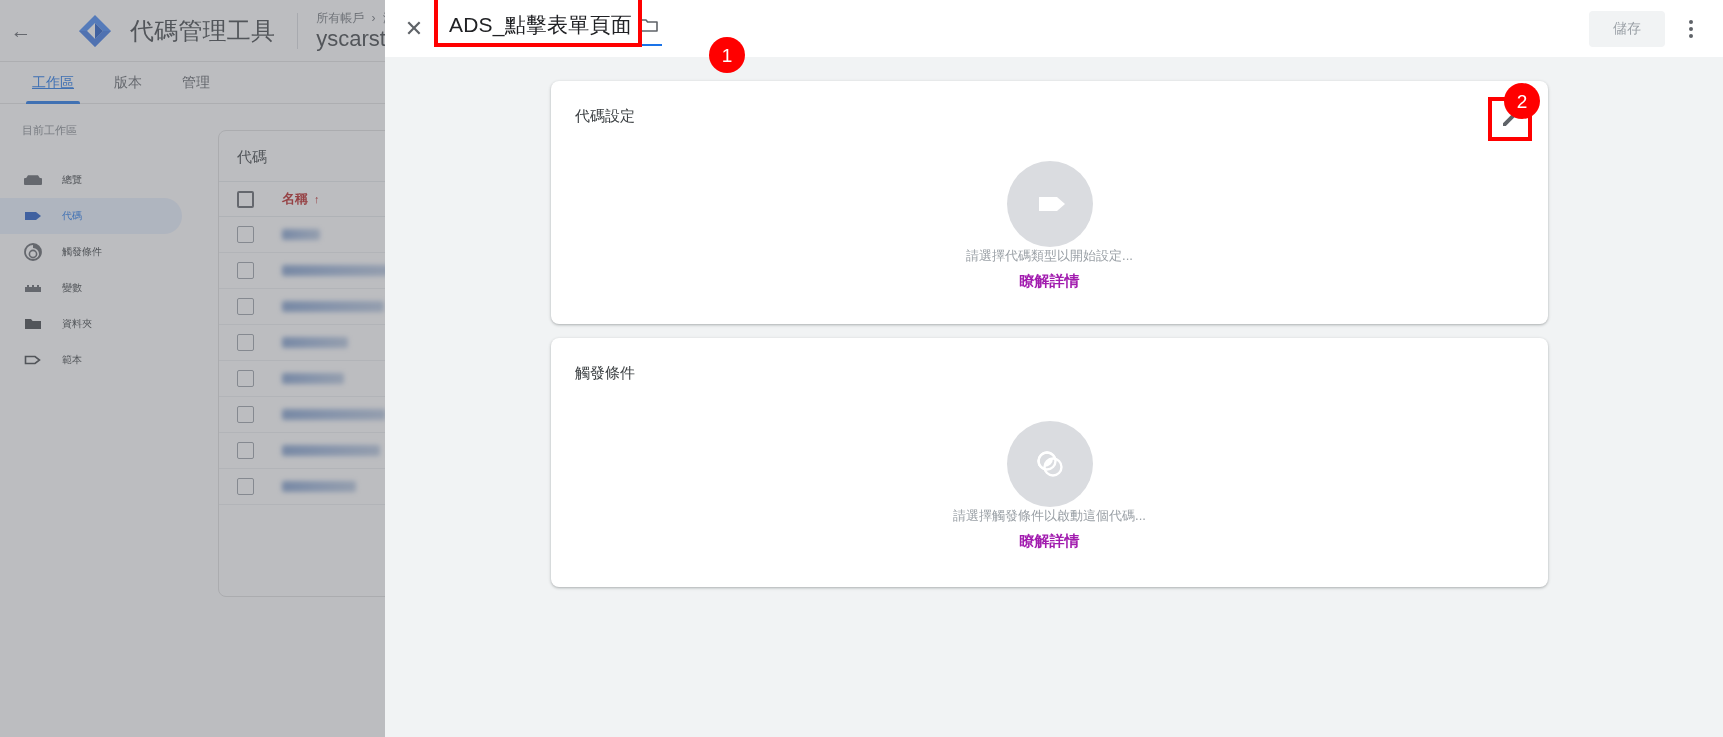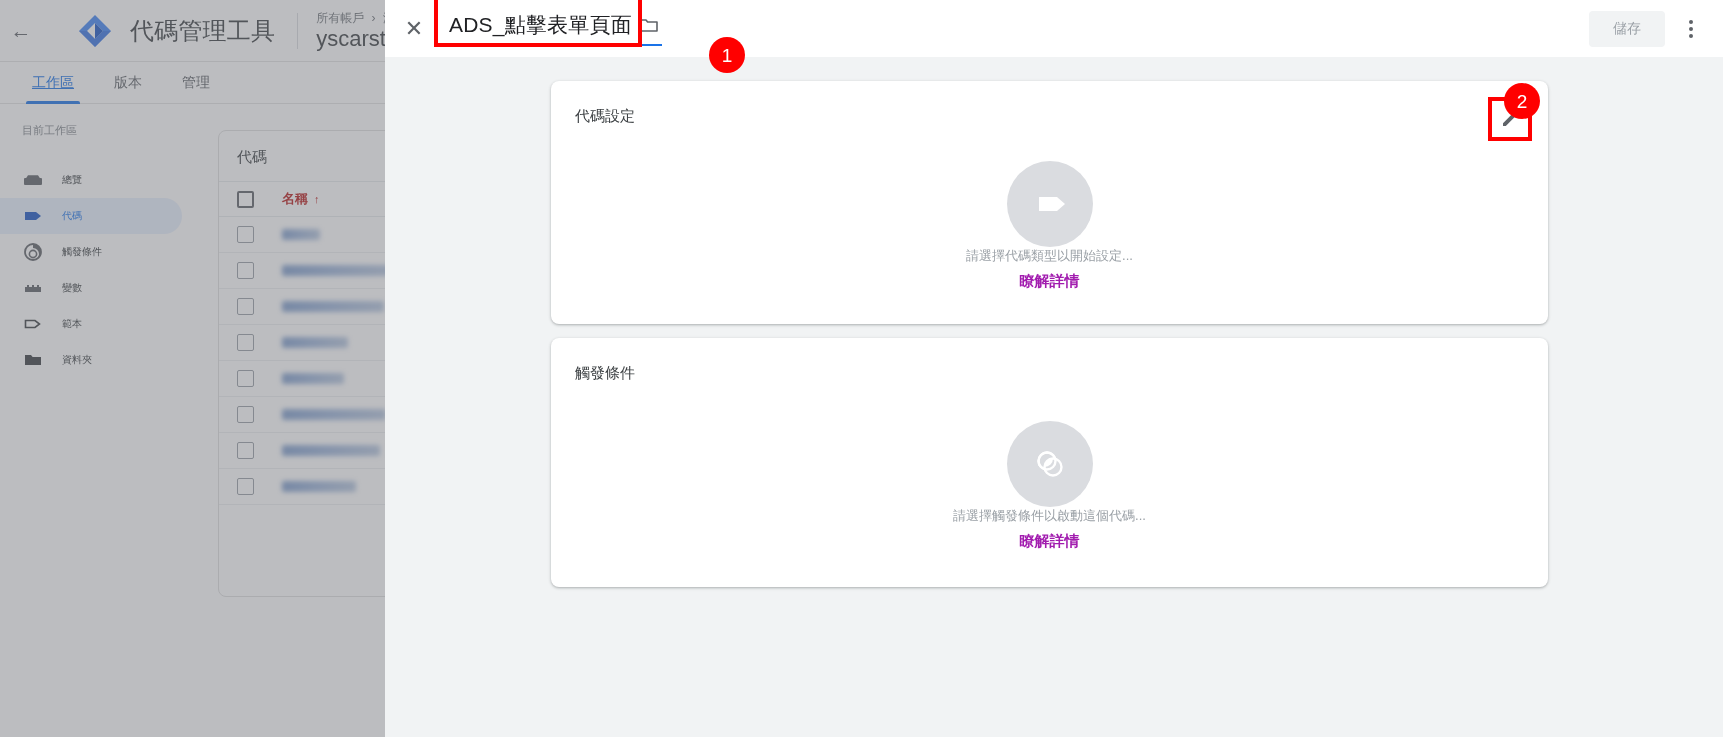--- a/index.html
+++ b/index.html
@@ -269,32 +269,32 @@
           <span class="nav-icon">
             <svg width="20" height="20" viewBox="0 0 20 20">
                 <path d="M2 9 h2 V7 h2 v2 h3 V7 h2 v2 h3 V7 h2 v2 h2 v5 H2 z" fill="#5f6368"></path>
               </svg>
           </span>
           <span>變數</span>
         </div>
         <div class="nav-item">
           <span class="nav-icon">
             <svg width="20" height="20" viewBox="0 0 20 20">
+                <path d="M2 5 h6 l1.6 2 H18 v8 H2 z" fill="#3c4043"></path>
+              </svg>
+          </span>
+          <span>資料夾</span>
+        </div>
+        <div class="nav-item">
+          <span class="nav-icon">
+            <svg width="20" height="20" viewBox="0 0 20 20">
                 <path d="M2.5 6.5 h9.5 l4.5 3.5 -4.5 3.5 H2.5 z" fill="none" stroke="#3c4043" stroke-width="1.6"></path>
               </svg>
           </span>
           <span>範本</span>
-        </div>
-        <div class="nav-item">
-          <span class="nav-icon">
-            <svg width="20" height="20" viewBox="0 0 20 20">
-                <path d="M2 5 h6 l1.6 2 H18 v8 H2 z" fill="#3c4043"></path>
-              </svg>
-          </span>
-          <span>資料夾</span>
         </div>
       </div>
     </div>
 
     <div class="bg-table">
       <div class="tbl-title">代碼</div>
       <div class="tbl-head">
         <div class="cbox"></div>
         <div class="col">
           <span>名稱</span><span class="arr">↑</span>

